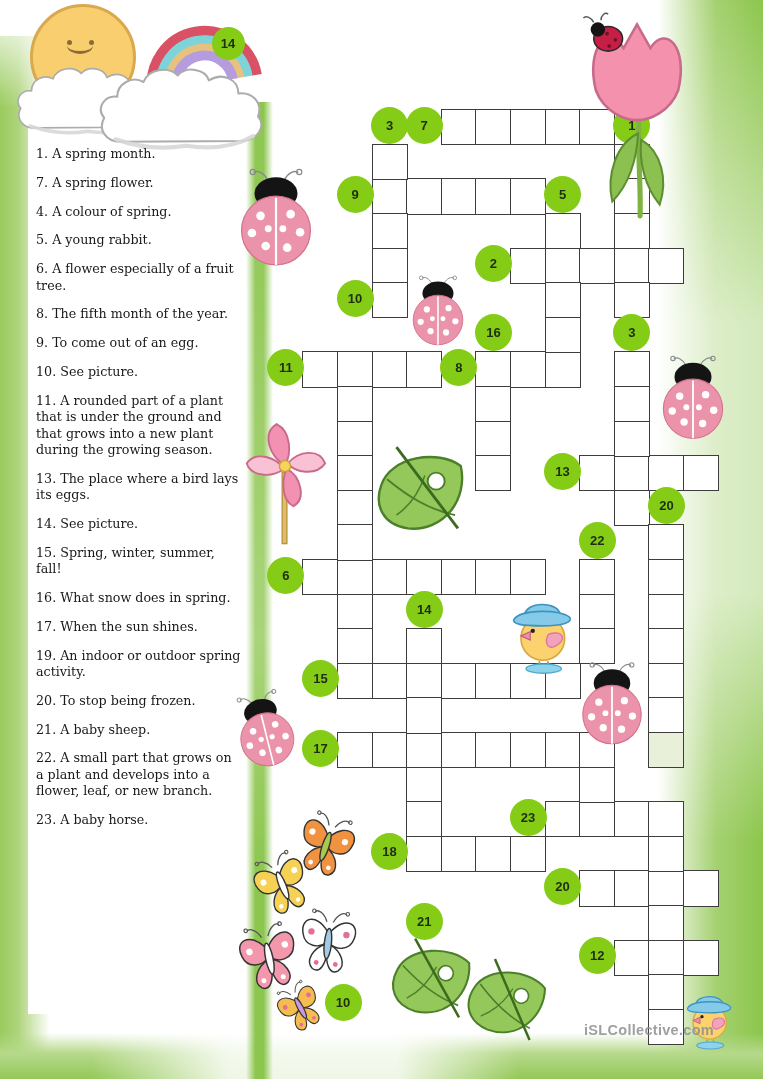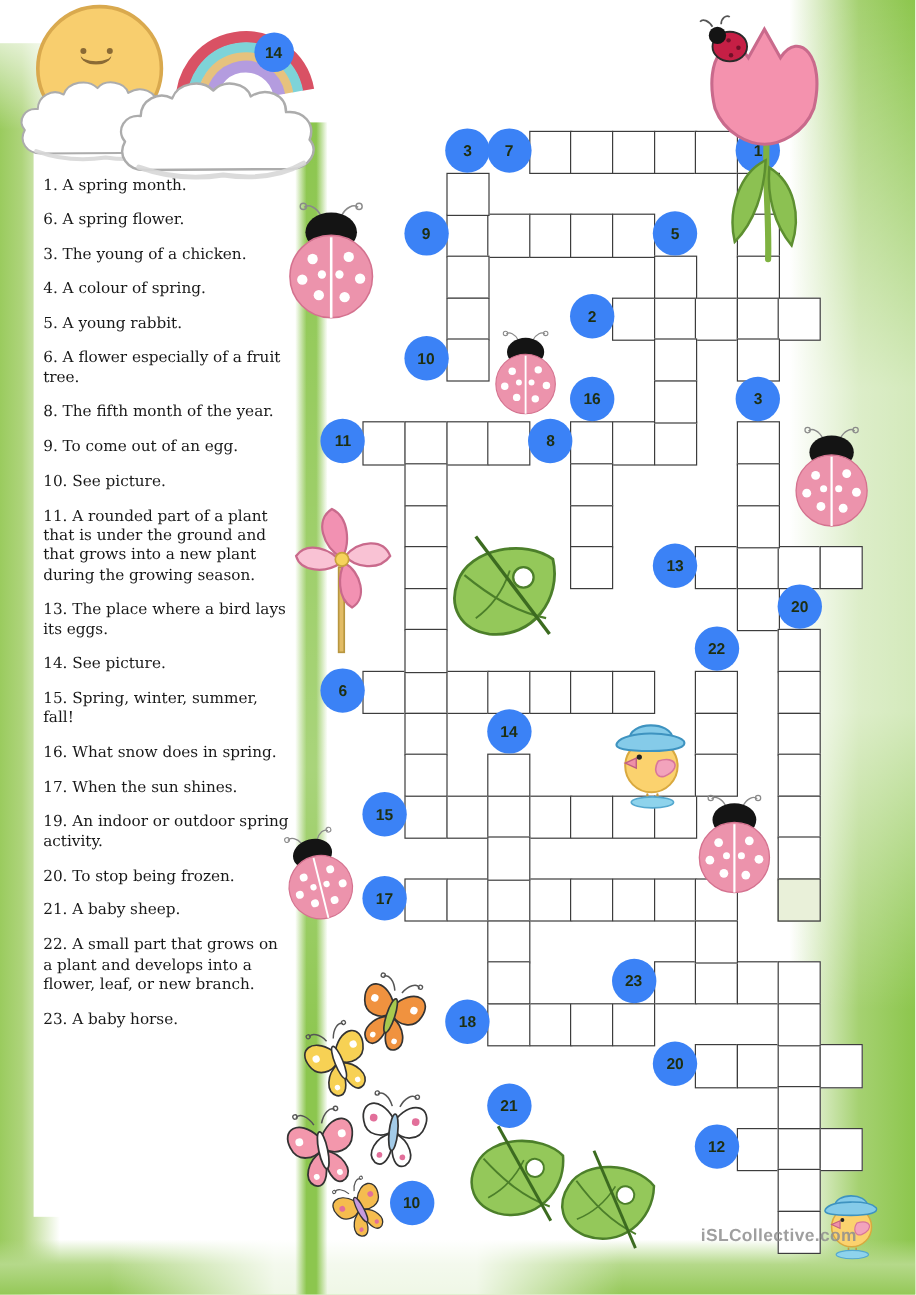--- a/index.html
+++ b/index.html
@@ -22,21 +22,21 @@
   #clue-panel-bg{position:absolute;left:28px;top:98px;width:218px;height:916px;background:#fff;}
   #clue-list{position:absolute;left:36px;top:146px;width:206px;
      font-family:"DejaVu Serif","Liberation Serif",serif;font-size:12.7px;line-height:16.4px;
      color:#191919;}
   .clue{margin:0 0 12.4px 0;}
   #title{position:absolute;left:250px;top:8px;width:380px;
      font-size:76px;font-weight:bold;letter-spacing:3px;color:#fbc110;
      font-family:"Liberation Sans",sans-serif;}
   .cell{position:absolute;background:#fff;border:1.6px solid #3d3d3d;box-sizing:border-box;}
   .cell.tinted{background:#e9f0d9;}
-  .num-badge{position:absolute;border-radius:50%;background:#3b82f6;color:#1e2e10;
+  .num-badge{position:absolute;border-radius:50%;background:#84cc16;color:#1e2e10;
      display:flex;align-items:center;justify-content:center;
      font-size:13px;font-weight:bold;font-family:"Liberation Sans",sans-serif;}
   .deco{position:absolute;pointer-events:none;}
   
   #sun{border-radius:50%;background:#f8ce6e;border:3px solid #d9a94e;}
   #sun .eye{position:absolute;width:5px;height:5px;border-radius:50%;background:#8a6a35;top:33px;}
   #sun .smile{position:absolute;width:26px;height:14px;border:3px solid #8a6a35;border-top:none;
      border-left:none;border-right:none;border-radius:50%;top:30px;left:36px;}
   #watermark{position:absolute;left:584px;top:1022px;font-size:14.5px;font-weight:bold;
      color:#8f8f8f;opacity:.85;letter-spacing:.3px;font-family:"Liberation Sans",sans-serif;}
@@ -80,22 +80,21 @@
         <svg viewBox="0 0 220 110" width="100%" height="100%">
     <path d="M30,95 C12,95 2,80 10,66 C0,54 10,38 26,40 C26,24 44,14 58,22 C64,6 88,2 100,14 C110,2 134,6 138,20 C154,10 174,18 174,36 C192,34 204,48 198,64 C208,76 198,92 180,94 Z" fill="#ffffff" stroke="#acacac" stroke-width="2.5" stroke-linecap="round" stroke-linejoin="round"></path>
     <path d="M24,92 Q65,107 110,100 Q160,107 192,88" fill="none" stroke="#d7d7d7" stroke-width="5" opacity=".9" stroke-linecap="round" stroke-linejoin="round"></path>
         </svg>
       </div>
     </div>
 
 
   <div id="clue-list">
       <p class="clue">1. A spring month.</p>
-      <p class="clue">6. A spring flower.</p>
-      <p class="clue">3. The young of a chicken.</p>
+      <p class="clue">7. A spring flower.</p>
       <p class="clue">4. A colour of spring.</p>
       <p class="clue">5. A young rabbit.</p>
       <p class="clue">6. A flower especially of a fruit tree.</p>
       <p class="clue">8. The fifth month of the year.</p>
       <p class="clue">9. To come out of an egg.</p>
       <p class="clue">10. See picture.</p>
       <p class="clue">11. A rounded part of a plant that is under the ground and that grows into a new plant during the growing season.</p>
       <p class="clue">13. The place where a bird lays its eggs.</p>
       <p class="clue">14. See picture.</p>
       <p class="clue">15. Spring, winter, summer, fall!</p>

